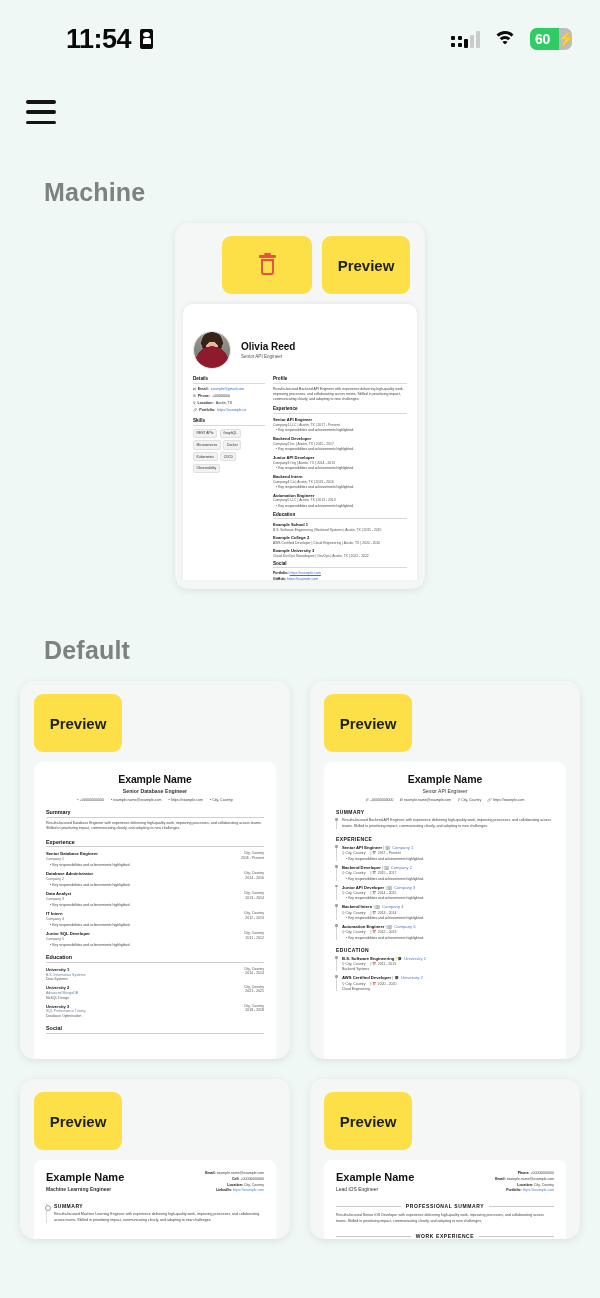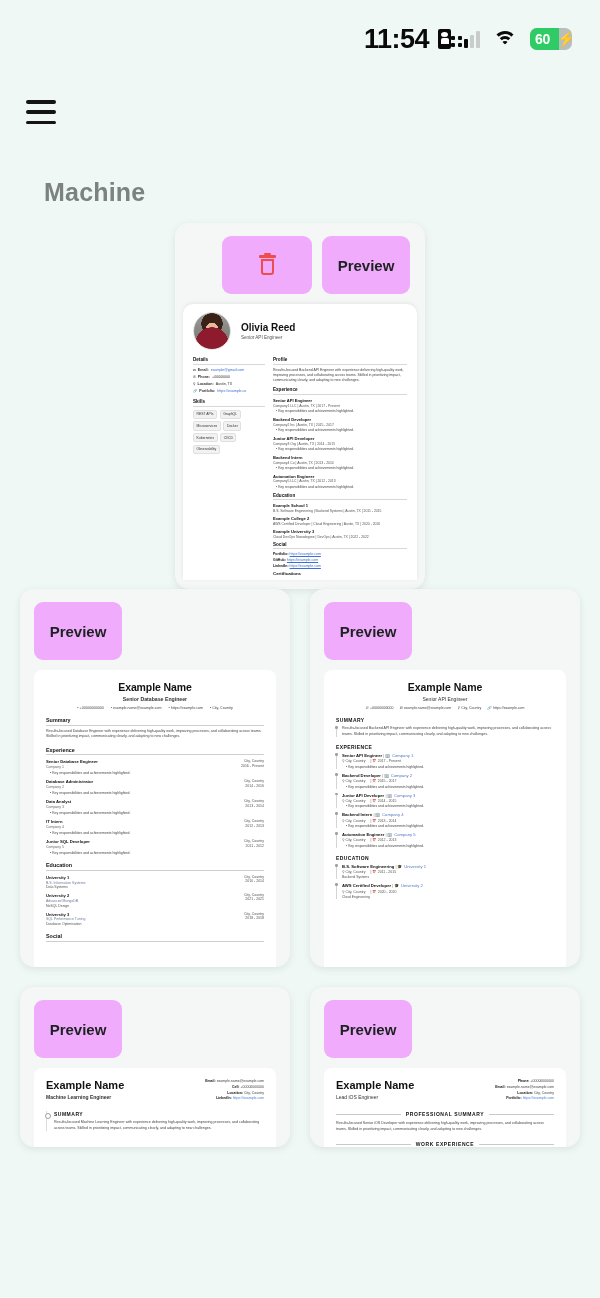--- a/index.html
+++ b/index.html
@@ -7,21 +7,21 @@
     width: 600px; height: 1298px;
     background: #f0f8f6;
     font-family: "Liberation Sans", sans-serif;
     overflow: hidden;
   }
   .screen { position: relative; width: 600px; height: 1298px; background: #f0f8f6; }
 
   
   .statusbar {
     height: 78px; display: flex; align-items: center;
-    justify-content: flex-end; padding: 0 28px 0 66px;
+    justify-content: space-between; padding: 0 28px 0 66px;
   }
   .sb-left { display: flex; align-items: center; gap: 9px; }
   .sb-time { font-size: 27px; font-weight: bold; color: #0a0a0a; letter-spacing: -0.5px; }
   .sb-badge-icon { width: 13px; height: 20px; border-radius: 2px; background: #0a0a0a; position: relative; }
   .sb-badge-icon::before { content:""; position:absolute; left:3px; top:3px; width:7px; height:5px; border-radius:50%; background:#fff; }
   .sb-badge-icon::after { content:""; position:absolute; left:2.5px; top:9px; width:8px; height:6px; border-radius:2px 2px 0 0; background:#fff; }
   .sb-right { display: flex; align-items: center; gap: 13px; }
   .sig { display: flex; align-items: flex-end; gap: 2px; height: 18px; }
   .sig .dots { display: grid; grid-template-columns: 4px 4px; grid-template-rows: 4px 4px; gap: 3px; align-self: flex-end; margin-bottom: 1px; }
   .sig .dots i { background: #0a0a0a; border-radius: 1px; display:block; width:4px; height:4px; }
@@ -49,34 +49,34 @@
 
   
   .card {
     background: #f4f7f6; border-radius: 14px;
     box-shadow: 0 2px 7px rgba(60,90,85,0.13);
     overflow: hidden; position: relative;
   }
   .recent-card { margin: 0 auto; width: 250px; height: 366px; }
   .card-actions { display: flex; gap: 10px; padding: 13px 10px 10px 47px; }
   .pill {
-    background: #f0abfc; border-radius: 9px; height: 58px;
+    background: #fde047; border-radius: 9px; height: 58px;
     display: flex; align-items: center; justify-content: center;
     font-size: 15px; font-weight: bold; color: #1b2220; cursor: pointer;
   }
   .pill.delete { width: 90px; }
   .pill.preview { width: 88px; }
   .trash { width: 17px; height: 20px; position: relative; }
   .trash .lid { position: absolute; top: 0; left: 0; width: 17px; height: 3px; background: #ef4d4d; border-radius: 1px; }
   .trash .lid::after { content:""; position:absolute; left:5px; top:-2.5px; width:7px; height:2.5px; background:#ef4d4d; border-radius:1px; }
   .trash .body { position: absolute; top: 4px; left: 2px; width: 13px; height: 16px; border: 2.4px solid #ef4d4d; border-radius: 0 0 3px 3px; }
 
   
   .sheet { background: #fff; border-radius: 10px 10px 0 0; box-shadow: 0 -1px 4px rgba(0,0,0,0.07); }
-  .recent-sheet { margin: 0 8px; padding: 8px 10px 0 10px; height: 276px; overflow: hidden; }
+  .recent-sheet { margin: 0 8px; padding: 27px 10px 0 10px; height: 276px; overflow: hidden; }
   .rs-head { display: flex; align-items: center; gap: 10px; padding-bottom: 7px; }
   .avatar {
     width: 38px; height: 38px; border-radius: 50%; flex: 0 0 38px;
     background:
       radial-gradient(circle at 50% 86%, #8d1b2d 0 46%, transparent 47%),
       radial-gradient(circle at 50% 44%, #e8b89a 0 22%, transparent 23%),
       radial-gradient(circle at 50% 30%, #3a2219 0 34%, transparent 35%),
       linear-gradient(#9c9c98, #6e6e6a);
     border: 1px solid #e2e2e2;
   }
@@ -310,20 +310,21 @@
           <div class="mini-h">Social</div>
           <div class="soc-row"><b>Portfolio:</b> <a>https://example.com</a></div>
           <div class="soc-row"><b>GitHub:</b> <a>https://example.com</a></div>
           <div class="soc-row"><b>LinkedIn:</b> <a>https://example.com</a></div>
           <div class="cut-line">Certifications</div>
         </div>
       </div>
     </div>
   </div>
 
+  <div class="section-title default">Default</div>
 
   <div class="grid">
 
     <div class="card dcard">
       <div class="card-actions">
         <div class="pill preview">Preview</div>
       </div>
       <div class="dsheet">
         <div class="t-name">Example Name</div>
         <div class="t-role">Senior Database Engineer</div>

